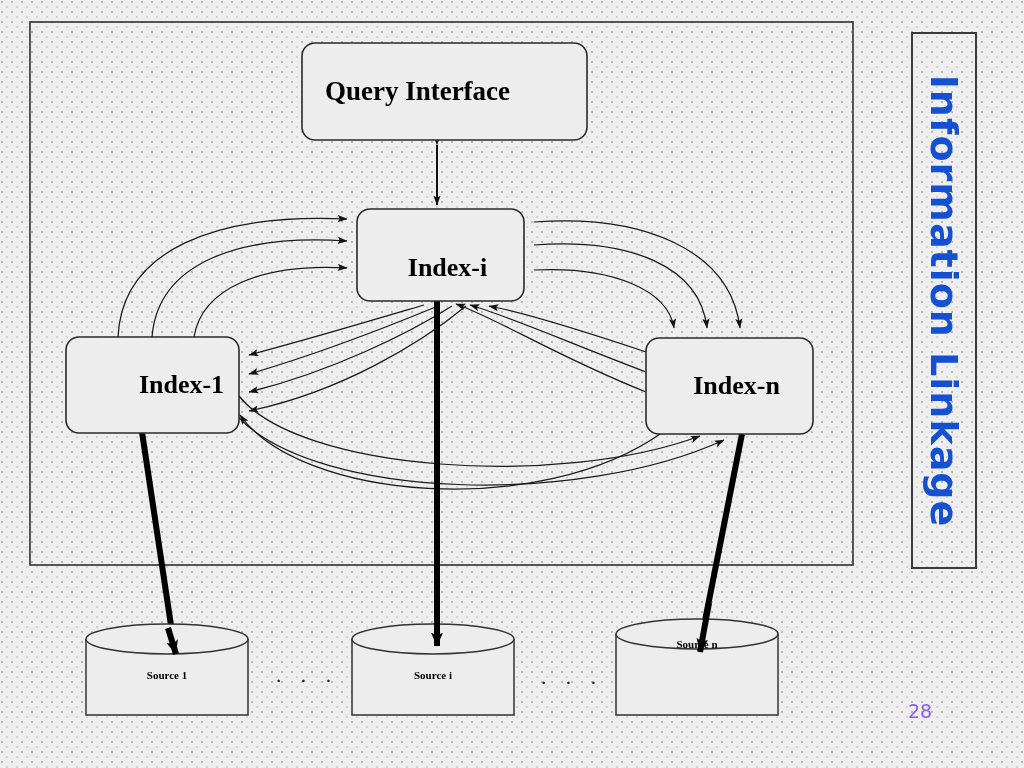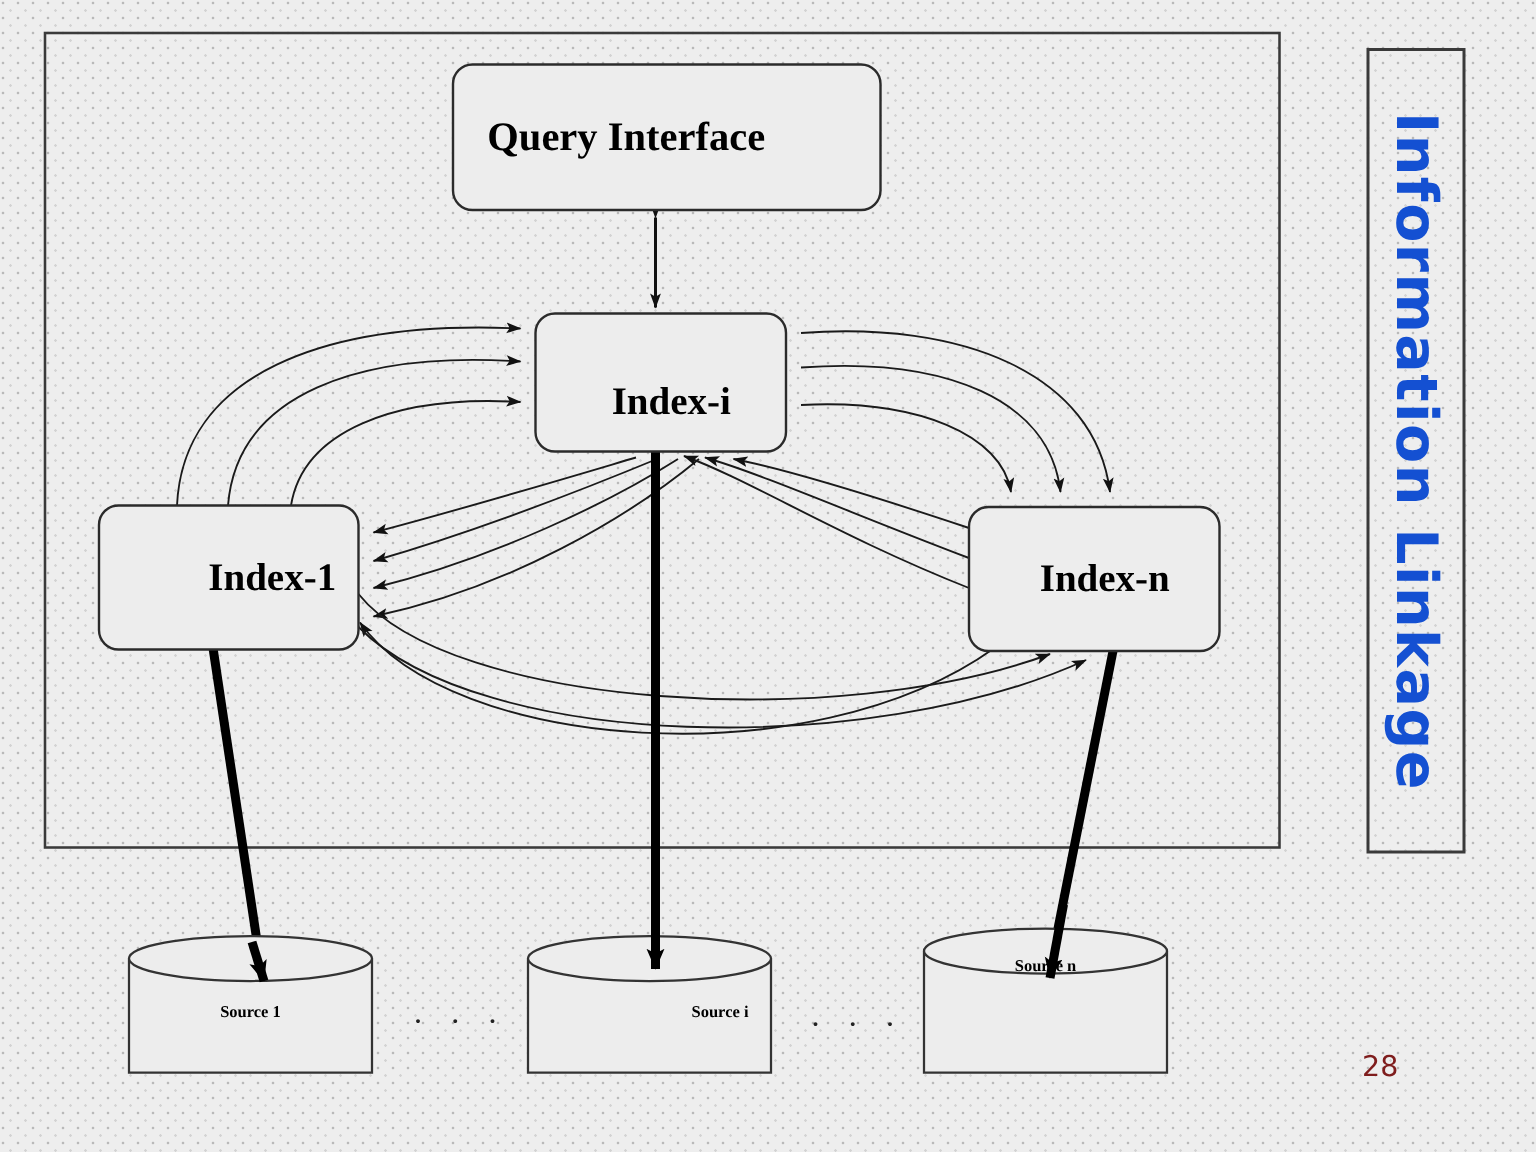--- a/index.html
+++ b/index.html
@@ -69,21 +69,21 @@
     font-size: 38px;
     font-weight: 700;
     letter-spacing: 1px;
   }
   #page-number {
     position: absolute;
     left: 908px;
     top: 700px;
     font-family: "DejaVu Sans", sans-serif;
     font-size: 19px;
-    color: #7f1d1d;
+    color: #8b5cf6;
   }
   .ellipsis {
     position: absolute;
     font-family: "Liberation Serif", serif;
     font-size: 22px;
     letter-spacing: 6px;
     color: #222;
   }
 </style>
 </head>
@@ -175,21 +175,21 @@
   <div class="boxlabel qi-label" style="left:302px; top:43px; width:231px; height:97px;">Query Interface</div>
 
   <div class="boxlabel node-label" style="left:357px; top:222px; width:181px; height:92px;">Index-i</div>
 
   <div class="boxlabel node-label" style="left:66px; top:337px; width:173px; height:96px;margin-left:29px;">Index-1</div>
 
   <div class="boxlabel node-label" style="left:653px; top:338px; width:167px; height:96px;">Index-n</div>
 
   <div class="boxlabel src-label" style="left:86px; top:655px; width:162px; height:40px;">Source 1</div>
 
-  <div class="boxlabel src-label" style="left:352px; top:655px; width:162px; height:40px;padding-left:47px;">Source i</div>
+  <div class="boxlabel src-label" style="left:352px; top:655px; width:162px; height:40px;">Source i</div>
 
   <div class="boxlabel src-label" style="left:616px; top:624px; width:162px; height:40px;">Source n</div>
 
   <div class="ellipsis" style="left:275px; top:668px;">· · ·</div>
 
   <div class="ellipsis" style="left:540px; top:670px;">· · ·</div>
 
   <div id="title-box">
     <span id="title-text">Information Linkage</span>
   </div>

